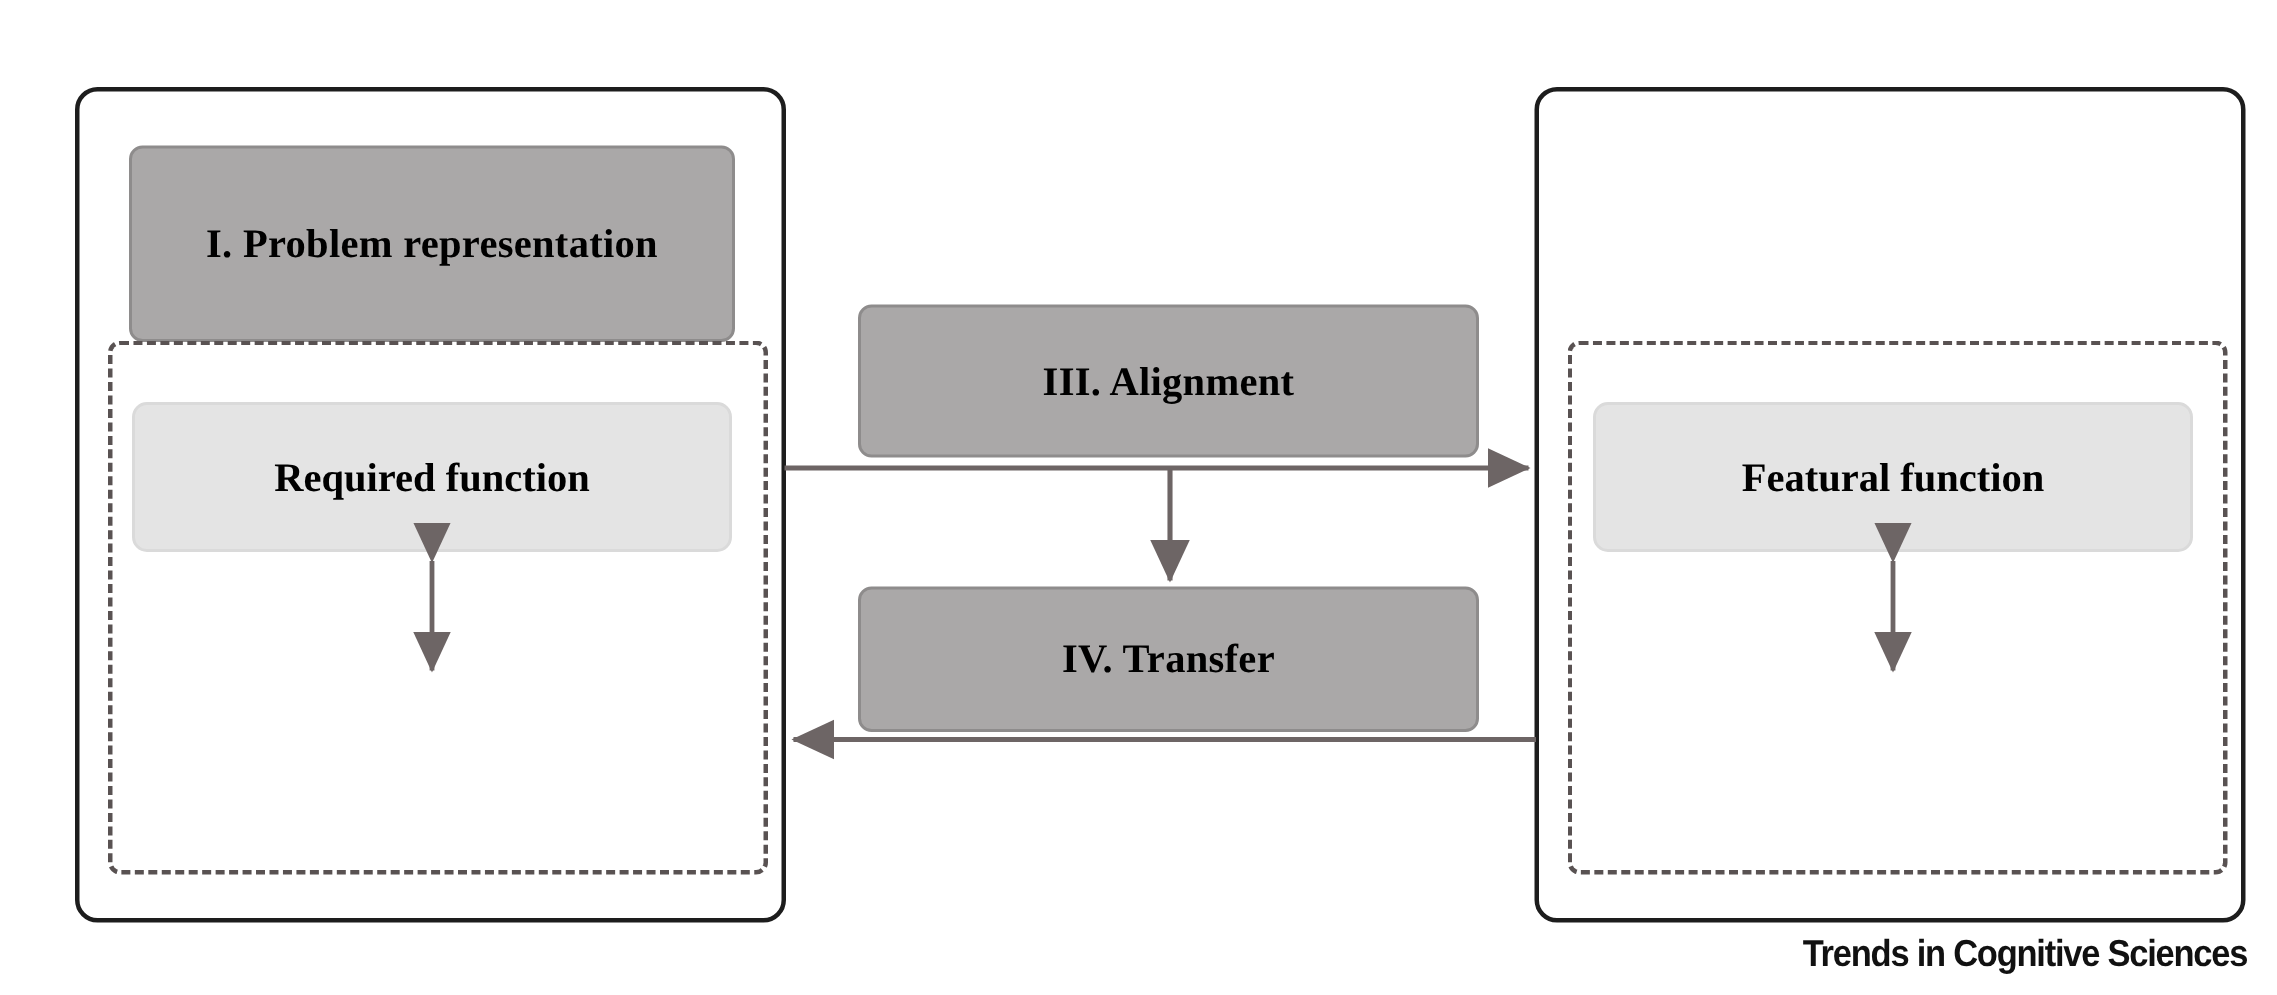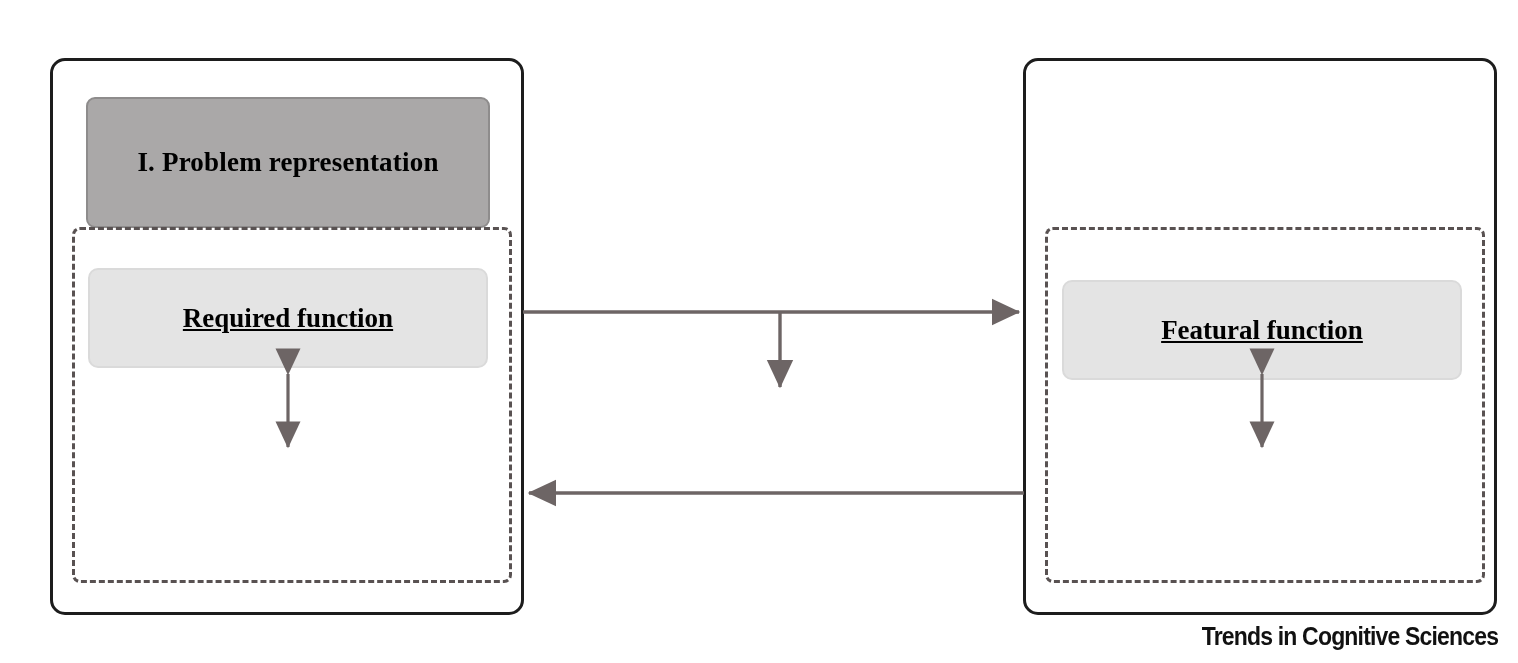--- a/index.html
+++ b/index.html
@@ -73,25 +73,24 @@
     border-radius: 10px;
     display: flex;
     align-items: center;
     justify-content: center;
     text-align: center;
     color: #000000;
     font-weight: bold;
     font-size: 27px;
     line-height: 1.2;
     padding: 4px 10px;
-    text-decoration: underline;
   }
   #box-req-function  { left: 88px;   top: 268px; width: 400px; height: 100px; }
   #box-req-structure { left: 88px;   top: 452px; width: 400px; height: 100px; }
-  #box-feat-function { left: 1062px; top: 268px; width: 400px; height: 100px; margin-top: 12px; }
+  #box-feat-function { left: 1062px; top: 268px; width: 400px; height: 100px; }
   #box-feat-structure{ left: 1062px; top: 452px; width: 400px; height: 100px; }
 
   
   #connectors {
     position: absolute;
     left: 0;
     top: 0;
     width: 1518px;
     height: 663px;
     pointer-events: none;
@@ -127,21 +126,23 @@
 
 
   <div class="panel" id="panel-right"></div>
 
 
   <div class="dashed-box" id="dashed-right"></div>
 
   <div class="light-box" id="box-feat-function">Featural function</div>
 
 
+  <div class="gray-box" id="box-alignment">III. Alignment</div>
 
+  <div class="gray-box" id="box-transfer">IV. Transfer</div>
 
   <svg id="connectors" viewBox="0 0 1518 663" xmlns="http://www.w3.org/2000/svg">
     <defs>
       <marker id="arrow-right" markerWidth="9" markerHeight="9" refX="8" refY="4.5" orient="auto" markerUnits="strokeWidth">
         <path d="M0,0.6 L8.4,4.5 L0,8.4 z" fill="#6d6565"></path>
       </marker>
       <marker id="arrow-left" markerWidth="9" markerHeight="9" refX="8" refY="4.5" orient="auto" markerUnits="strokeWidth">
         <path d="M0,0.6 L8.4,4.5 L0,8.4 z" fill="#6d6565"></path>
       </marker>
       <marker id="arrow-down" markerWidth="9" markerHeight="9" refX="8" refY="4.5" orient="auto" markerUnits="strokeWidth">

